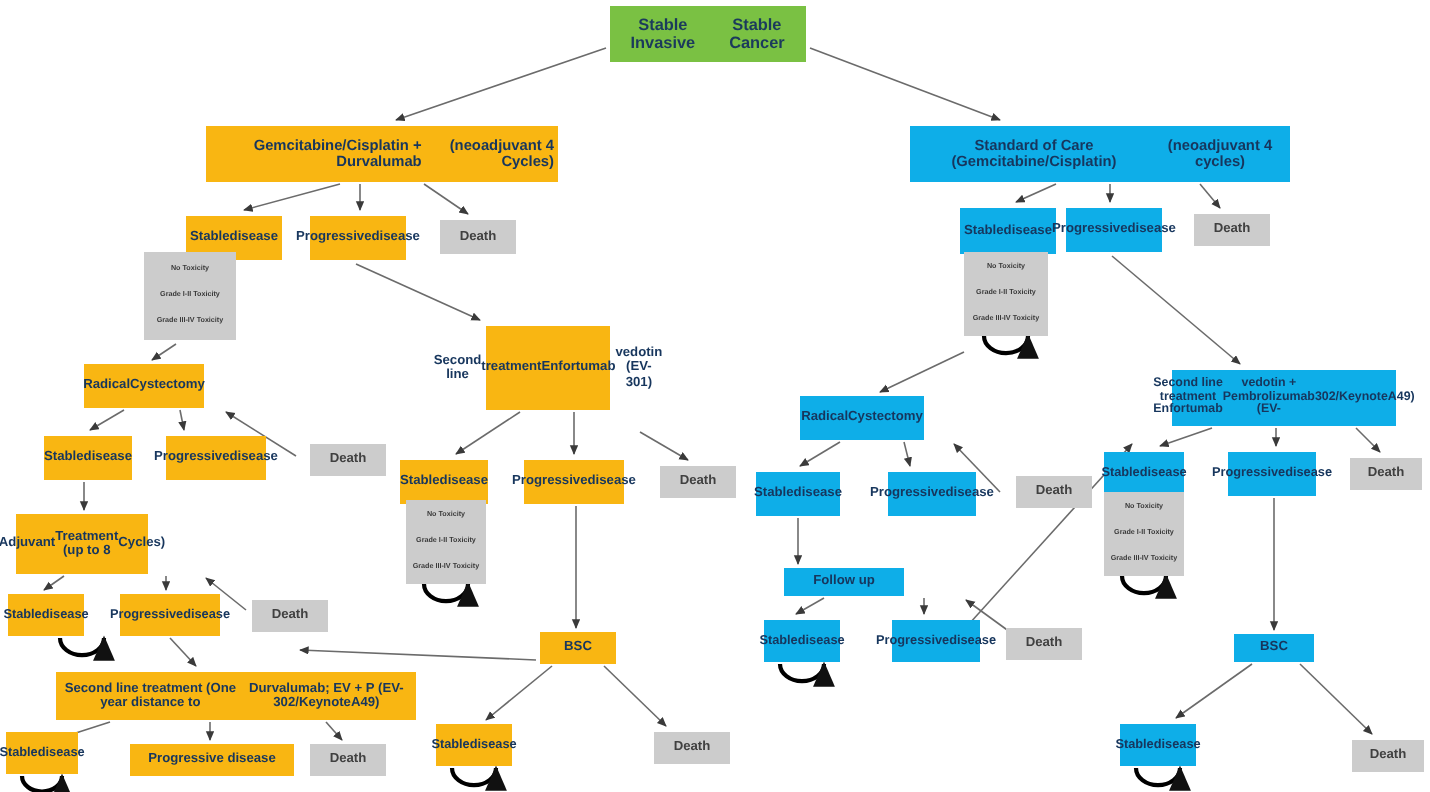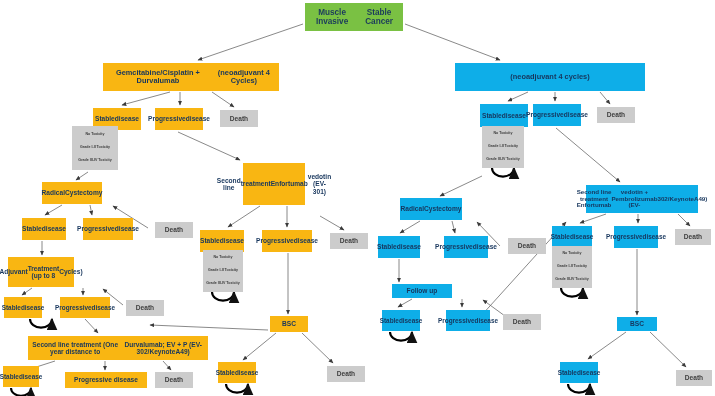--- a/index.html
+++ b/index.html
@@ -82,24 +82,24 @@
         <path d="M226,384 a11,8.58 0 0 0 22,0" marker-end="url(#ah2)"></path>
         <path d="M212,292 a11,8.58 0 0 0 22,0" marker-end="url(#ah2)"></path>
         <path d="M390,332 a11,8.58 0 0 0 22,0" marker-end="url(#ah2)"></path>
         <path d="M492,168 a11,8.58 0 0 0 22,0" marker-end="url(#ah2)"></path>
         <path d="M561,288 a11,8.58 0 0 0 22,0" marker-end="url(#ah2)"></path>
         <path d="M568,384 a11,8.58 0 0 0 22,0" marker-end="url(#ah2)"></path>
       </g>
   </svg>
   <div id="node-layer">
       <div class="node green" style="left: 305px; top: 3px; width: 98px; height: 28px; font-size: 8.2px;">
-        <span style="display:block">Muscle Invasive</span>
+        <span style="display:block">Stable Invasive</span>
         <span style="display:block">Stable Cancer</span>
       </div>
-      <div class="node orange" style="left: 103px; top: 63px; width: 176px; height: 28px; font-size: 7.4px;">
+      <div class="node orange" style="left: 103px; top: 63px; width: 176px; height: 28px; font-size: 7.4px; text-align: right;">
         <span style="display:block">Gemcitabine/Cisplatin + Durvalumab</span>
         <span style="display:block">(neoadjuvant 4 Cycles)</span>
       </div>
       <div class="node orange" style="left: 93px; top: 108px; width: 48px; height: 22px; font-size: 6.6px;">
         <span style="display:block">Stable</span>
         <span style="display:block">disease</span>
       </div>
       <div class="node orange" style="left: 155px; top: 108px; width: 48px; height: 22px; font-size: 6.6px;">
         <span style="display:block">Progressive</span>
         <span style="display:block">disease</span>
@@ -173,20 +173,21 @@
         <span style="display:block">BSC</span>
       </div>
       <div class="node orange" style="left: 218px; top: 362px; width: 38px; height: 21px; font-size: 6.4px;">
         <span style="display:block">Stable</span>
         <span style="display:block">disease</span>
       </div>
       <div class="node grey" style="left: 327px; top: 366px; width: 38px; height: 16px; font-size: 6.6px;">
         <span style="display:block">Death</span>
       </div>
       <div class="node blue" style="left: 455px; top: 63px; width: 190px; height: 28px; font-size: 7.4px;">
+        <span style="display:block">Standard of Care (Gemcitabine/Cisplatin)</span>
         <span style="display:block">(neoadjuvant 4 cycles)</span>
       </div>
       <div class="node blue" style="left: 480px; top: 104px; width: 48px; height: 23px; font-size: 6.6px;">
         <span style="display:block">Stable</span>
         <span style="display:block">disease</span>
       </div>
       <div class="node blue" style="left: 533px; top: 104px; width: 48px; height: 22px; font-size: 6.6px;">
         <span style="display:block">Progressive</span>
         <span style="display:block">disease</span>
       </div>

